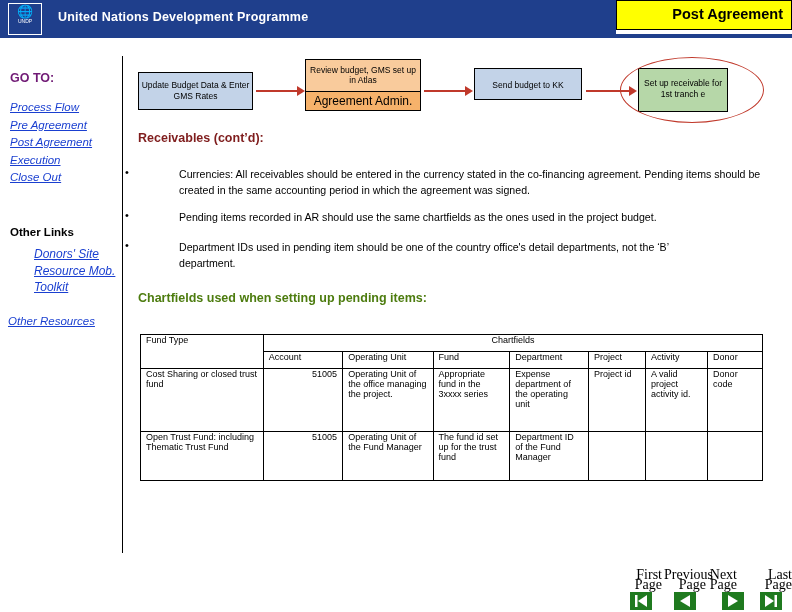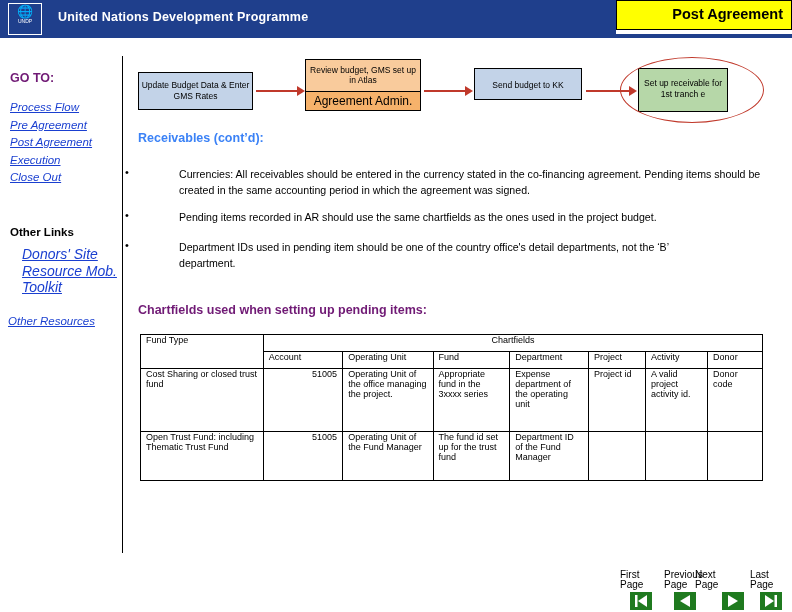--- a/index.html
+++ b/index.html
@@ -14,21 +14,21 @@
   .hdr-yellow{position:absolute;left:616px;top:0;width:176px;height:30px;background:#FFFF00;border:1px solid #000;box-sizing:border-box;}
   .hdr-yellow span{position:absolute;right:8px;top:5px;color:#000;font-size:14.5px;font-weight:bold;}
   .hdr-line{position:absolute;left:616px;top:34px;width:176px;height:4px;background:#1F3F8C;}
 
   
   .goto{position:absolute;left:10px;top:71px;font-size:12.5px;font-weight:bold;color:#701a75;}
   .navlist{position:absolute;left:10px;top:99px;width:110px;}
   .navlist a{display:block;color:#1a3fd0;font-size:11.5px;font-style:italic;text-decoration:underline;line-height:17.5px;white-space:nowrap;}
   .otherlinks{position:absolute;left:10px;top:226px;font-size:11.5px;font-weight:bold;color:#000;}
   .sublist{position:absolute;left:22px;top:246px;width:110px;}
-  .sublist a{display:block;color:#1a3fd0;font-size:14px;font-style:italic;text-decoration:underline;line-height:16.5px;white-space:nowrap;}
+  .sublist a{display:block;color:#1a3fd0;font-size:12px;font-style:italic;text-decoration:underline;line-height:16.5px;white-space:nowrap;margin-left:12px;}
   .otherres{position:absolute;left:8px;top:315px;color:#1a3fd0;font-size:11.5px;font-style:italic;text-decoration:underline;}
   .vrule{position:absolute;left:122px;top:56px;width:1px;height:497px;background:#000;}
 
   
   .fbox{position:absolute;border:1px solid #000;box-sizing:border-box;text-align:center;}
   .fbox .t{font-size:8.5px;color:#000;}
   .fbox.blue{background:#C3D3E8;}
   .fbox.orange2{background:#F9CB9C;}
   .fbox.green{background:#B6D7A8;}
 
@@ -43,45 +43,45 @@
   #box-setup .t{display:block;margin-top:9px;line-height:11px;}
   .ellipse{position:absolute;left:620px;top:57px;width:142px;height:64px;border:1.5px solid #C0392B;border-radius:50%;}
 
   .arrow{position:absolute;height:2px;background:#C0392B;}
   .arrow:after{content:"";position:absolute;right:-7px;top:-4px;border-left:8px solid #C0392B;border-top:5px solid transparent;border-bottom:5px solid transparent;}
   #arr1{left:256px;top:90px;width:42px;}
   #arr2{left:424px;top:90px;width:42px;}
   #arr3{left:586px;top:90px;width:44px;}
 
   
-  .sect-title{position:absolute;left:138px;top:131px;font-size:12.5px;font-weight:bold;color:#3b82f6;}
+  .sect-title{position:absolute;left:138px;top:131px;font-size:12.5px;font-weight:bold;color:#7f1d1d;}
   .bul{position:absolute;font-size:8.6px;color:#000;}
   .bul .dot{position:absolute;left:0;top:0;font-size:11px;}
   .bul .txt{position:absolute;left:38px;top:0;font-size:10.6px;line-height:16px;margin-left:16px;}
 
   #b1{left:125px;top:166px;width:640px;}
   #b2{left:125px;top:209px;width:640px;}
   #b3{left:125px;top:239px;width:600px;}
 
-  .sect-title2{position:absolute;left:138px;top:303px;font-size:12.5px;font-weight:bold;color:#701a75;}
+  .sect-title2{position:absolute;left:138px;top:291px;font-size:12.5px;font-weight:bold;color:#4d7c0f;}
 
   
   table.cf{position:absolute;left:140px;top:334px;border-collapse:collapse;width:623px;}
   table.cf td,table.cf th{border:1px solid #000;font-size:9px;vertical-align:top;padding:0 5px;font-weight:normal;text-align:left;color:#000;}
   table.cf .ctr{text-align:center;margin-top:6px;}
   table.cf .num{text-align:right;}
   .r1 td{height:16px;}
   .r2 td{height:16px;}
   .r3 td{height:62px;}
   .r4 td{height:48px;}
 
   
   .footer-title{position:absolute;left:28px;top:592px;font-size:12.5px;font-weight:bold;color:#000;margin-top:44px;}
   .navbtns{position:absolute;left:620px;top:570px;width:168px;}
-  .navbtns .lbl{position:absolute;font-size:10px;color:#000;text-align:left;width:42px;line-height:10px;}
+  .navbtns .lbl{position:absolute;font-size:14px;color:#000;text-align:right;width:42px;line-height:10px;font-family:Liberation Serif, serif;}
   .navbtns .btn{position:absolute;top:22px;width:22px;height:18px;background:#1F7A1F;}
   .navbtns .btn svg{display:block;}
   #lb1{left:0;top:0;} #lb2{left:44px;top:0;} #lb3{left:75px;top:0;} #lb4{left:130px;top:0;}
   #nb1{left:10px;} #nb2{left:54px;} #nb3{left:102px;} #nb4{left:140px;}
 </style>
 </head>
 <body>
 
 <div class="hdr">
   <div class="hdr-blue"></div>

